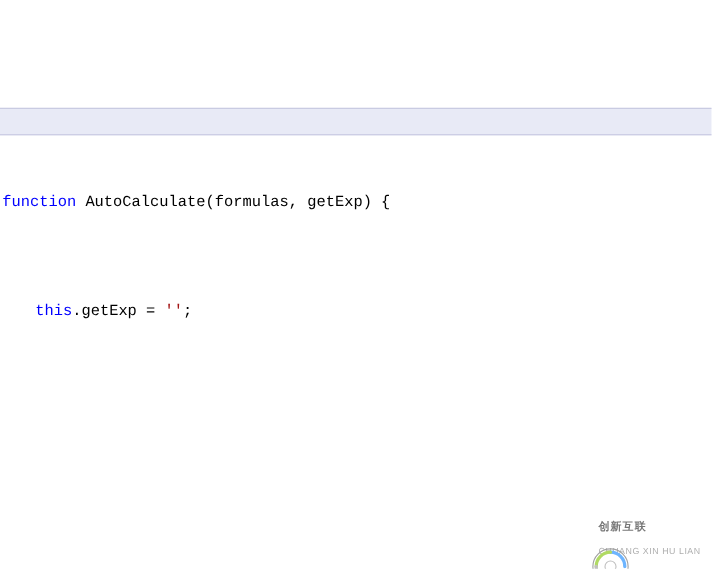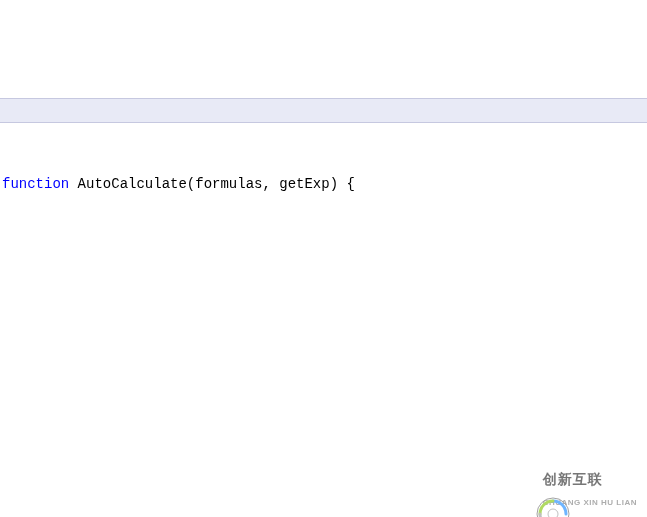--- a/index.html
+++ b/index.html
@@ -38,33 +38,34 @@
     align-items: center;
     gap: 6px;
     opacity: 0.8;
   }
   .wm-logo {
     width: 34px; height: 34px;
     position: relative;
   }
   .wm-logo svg { width: 34px; height: 34px; }
   .wm-text { display: flex; flex-direction: column; line-height: 1; }
-  .wm-cn { font-family: "Microsoft YaHei", sans-serif; font-size: 14px; color: #555; font-weight: 600; letter-spacing: 1px; }
-  .wm-en { font-family: Arial, sans-serif; font-size: 8px; color: #999; letter-spacing: 0.5px; margin-top: 13px; font-weight: bold; }
+  .wm-cn { font-family: "Microsoft YaHei", sans-serif; font-size: 10px; color: #555; font-weight: 600; letter-spacing: 1px; }
+  .wm-en { font-family: Arial, sans-serif; font-size: 8px; color: #999; letter-spacing: 0.5px; margin-top: 13px; }
 </style>
 </head>
 <body>
 
 
 
 <div class="highlight-line"></div>
 
 <div class="code">
 <span class="line"><span class="kw">function</span><span> AutoCalculate(formulas, getExp) {</span></span>
 <span class="line indent1"> </span>
+<span class="line indent1"><span class="kw">this</span><span>.getExp = </span><span class="str">''</span><span>;</span></span>
 <span class="line indent1"></span>
 
 
 
 
 
 
 
 
 

